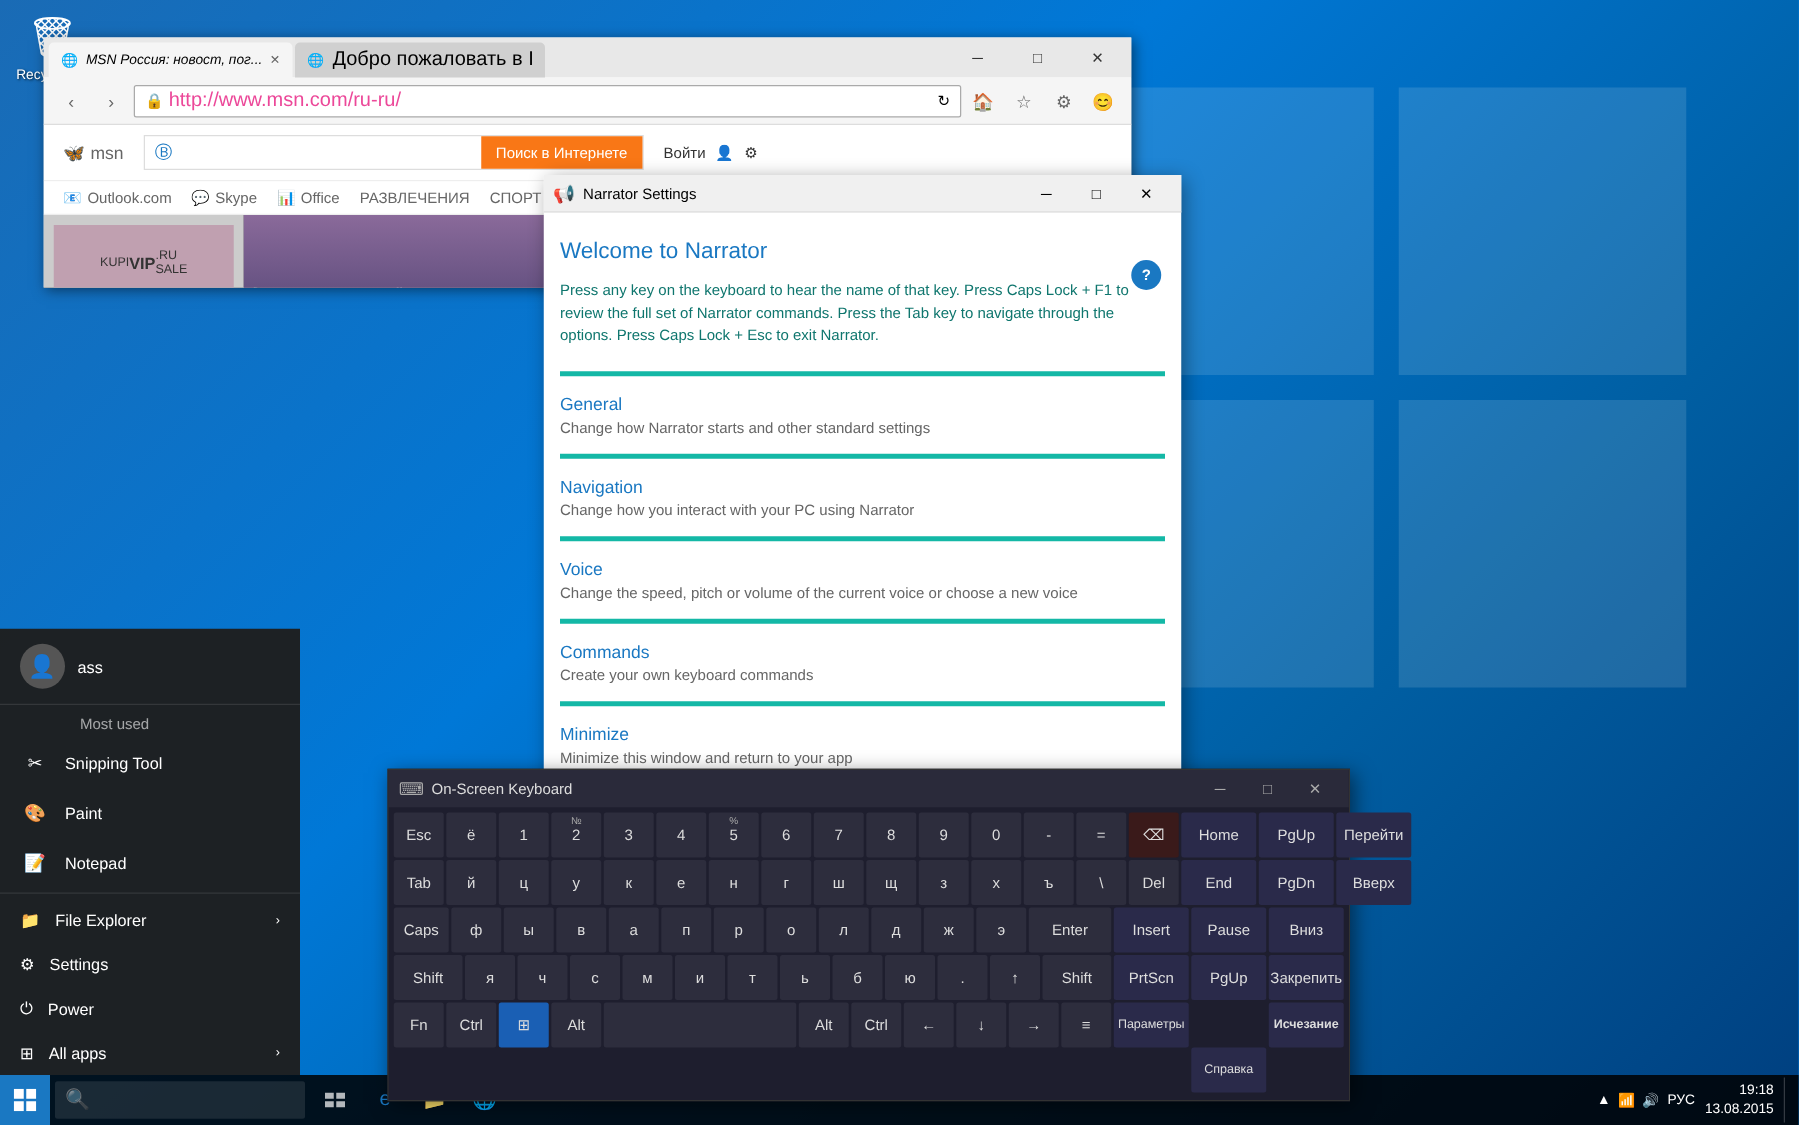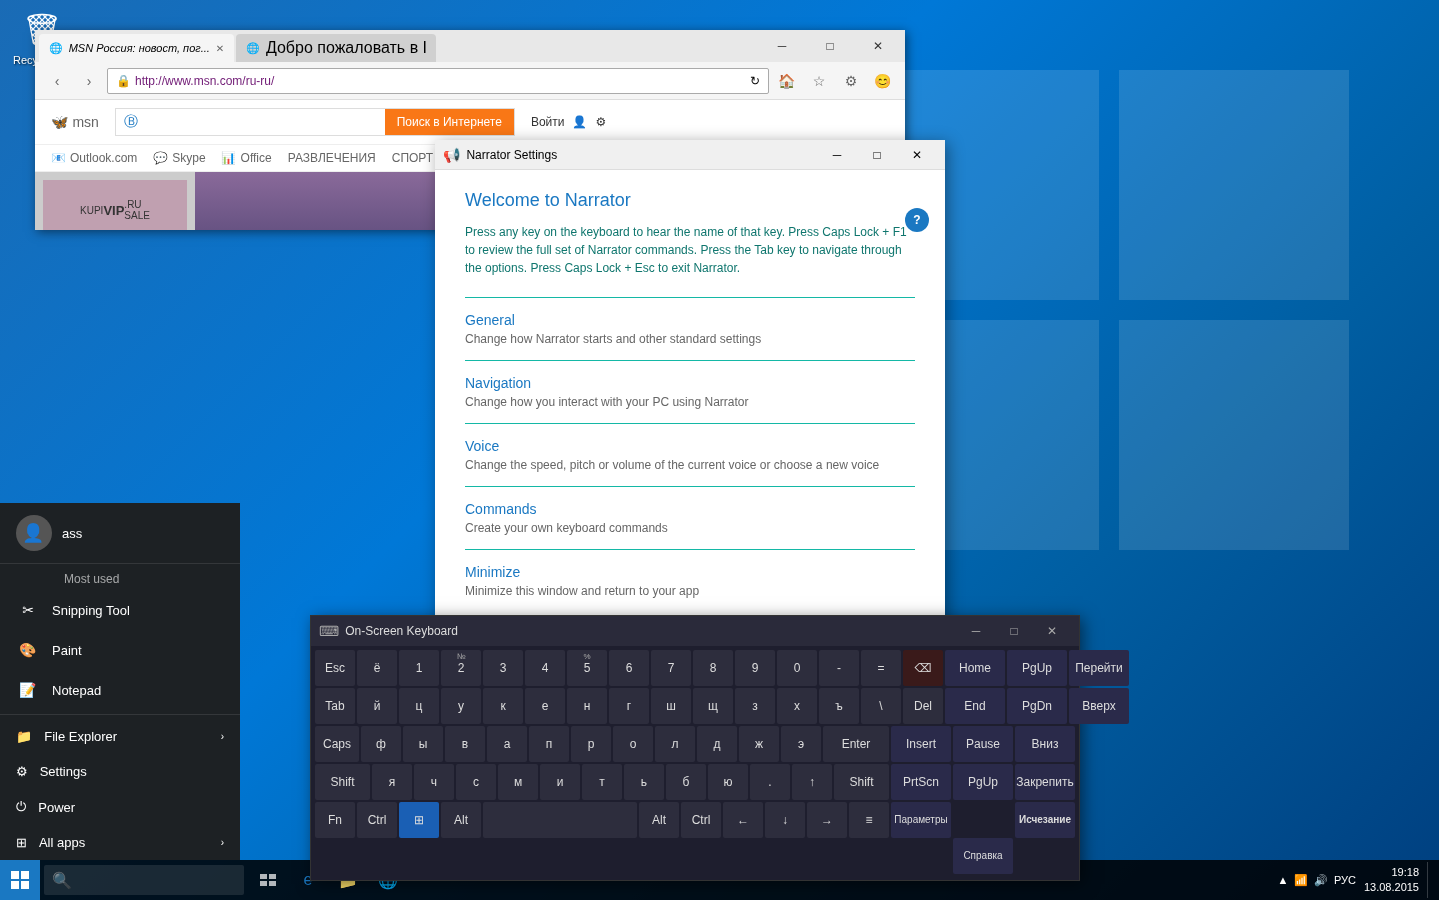--- a/index.html
+++ b/index.html
@@ -167,21 +167,21 @@
       flex: 1;
       height: 26px;
       border: 1px solid #aaa;
       border-radius: 2px;
       padding: 0 8px;
       font-size: 12px;
       display: flex; align-items: center;
       background: white;
       gap: 4px;
     }
-    .addr-text { flex: 1; font-size: 12px; color: #701a75; }
+    .addr-text { flex: 1; font-size: 16px; color: #ec4899; }
     .browser-content {
       height: 130px;
       background: #f0f0f0;
       overflow: hidden;
     }
     .msn-header {
       background: white;
       padding: 8px 16px;
       display: flex; align-items: center; gap: 16px;
       border-bottom: 1px solid #eee;
@@ -247,21 +247,21 @@
     .narrator-title-text { font-size: 12px; flex: 1; }
     .narrator-win-controls {
       display: flex;
     }
     .narrator-ctrl {
       width: 40px; height: 30px;
       display: flex; align-items: center; justify-content: center;
       cursor: pointer; font-size: 12px;
     }
     .narrator-body {
-      padding: 20px 30px;
+      padding: 20px 13px;
     }
     .narrator-help-btn {
       position: absolute;
       right: 16px; top: 38px;
       width: 24px; height: 24px;
       background: #1a78c2;
       color: white;
       border-radius: 50%;
       display: flex; align-items: center; justify-content: center;
       font-size: 12px; font-weight: bold;
@@ -274,21 +274,21 @@
       margin-bottom: 12px;
     }
     .narrator-intro {
       font-size: 12px;
       color: #0f766e;
       line-height: 1.5;
       margin-bottom: 20px;
     }
     .narrator-section {
       padding: 14px 0;
-      border-top: 1px solid #14b8a6;
+      border-top: 4px solid #14b8a6;
       cursor: pointer;
     }
     .narrator-section-title {
       font-size: 14px;
       color: #1a78c2;
       margin-bottom: 4px;
     }
     .narrator-section-desc {
       font-size: 12px;
       color: #666;

